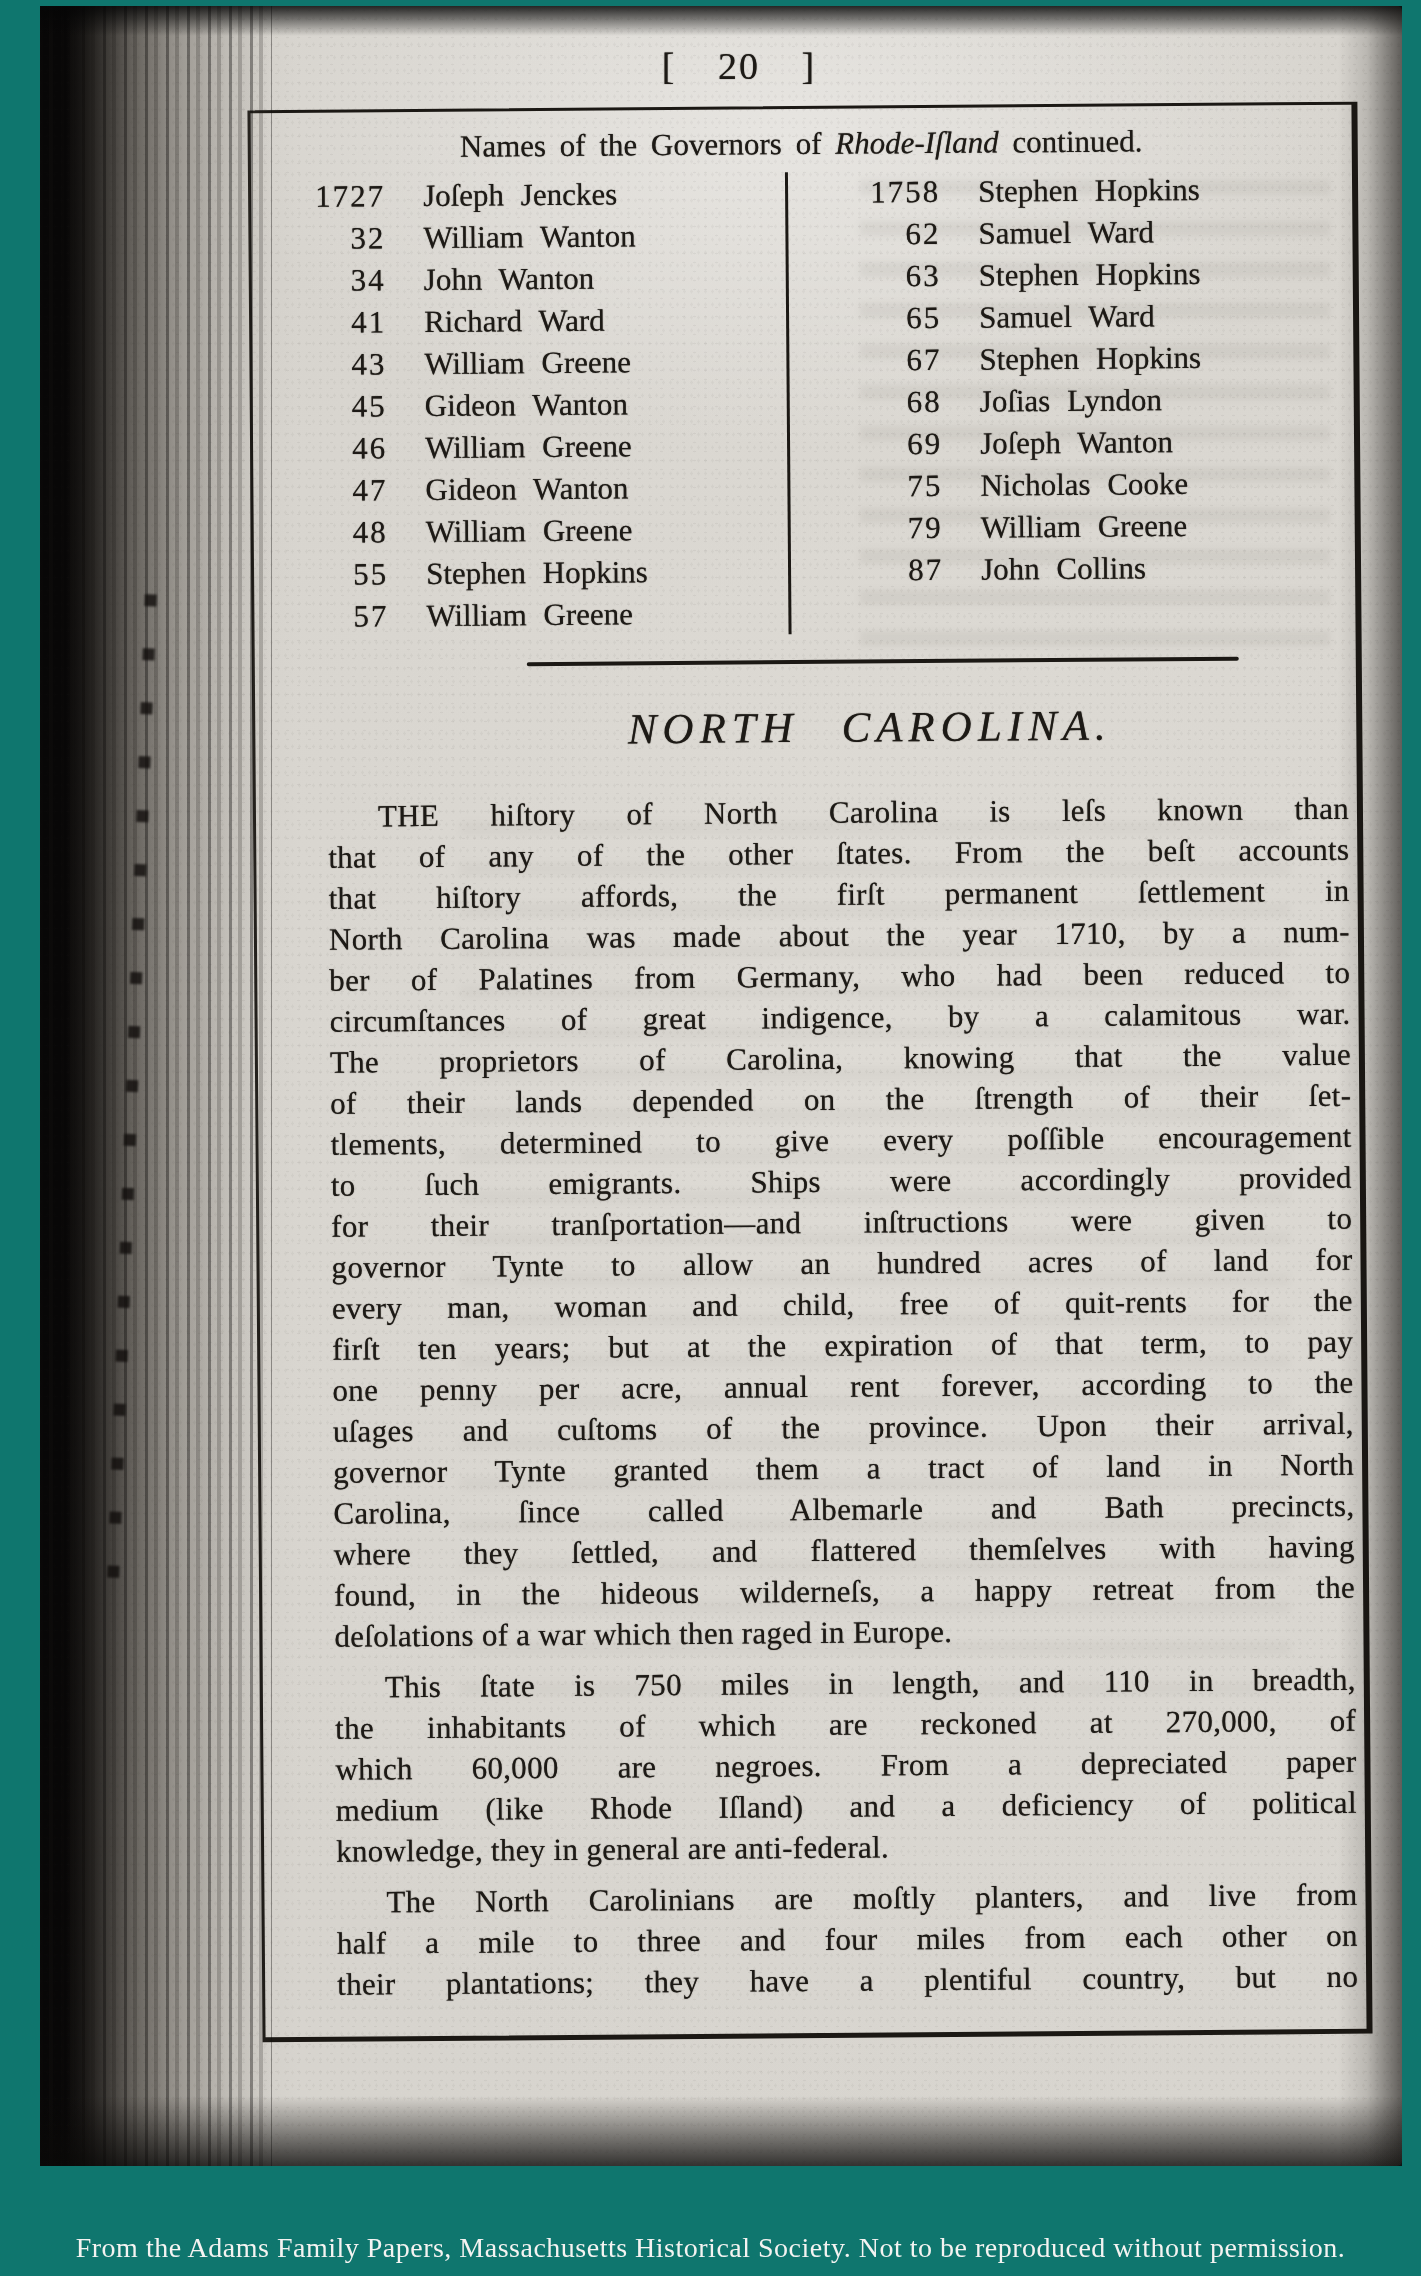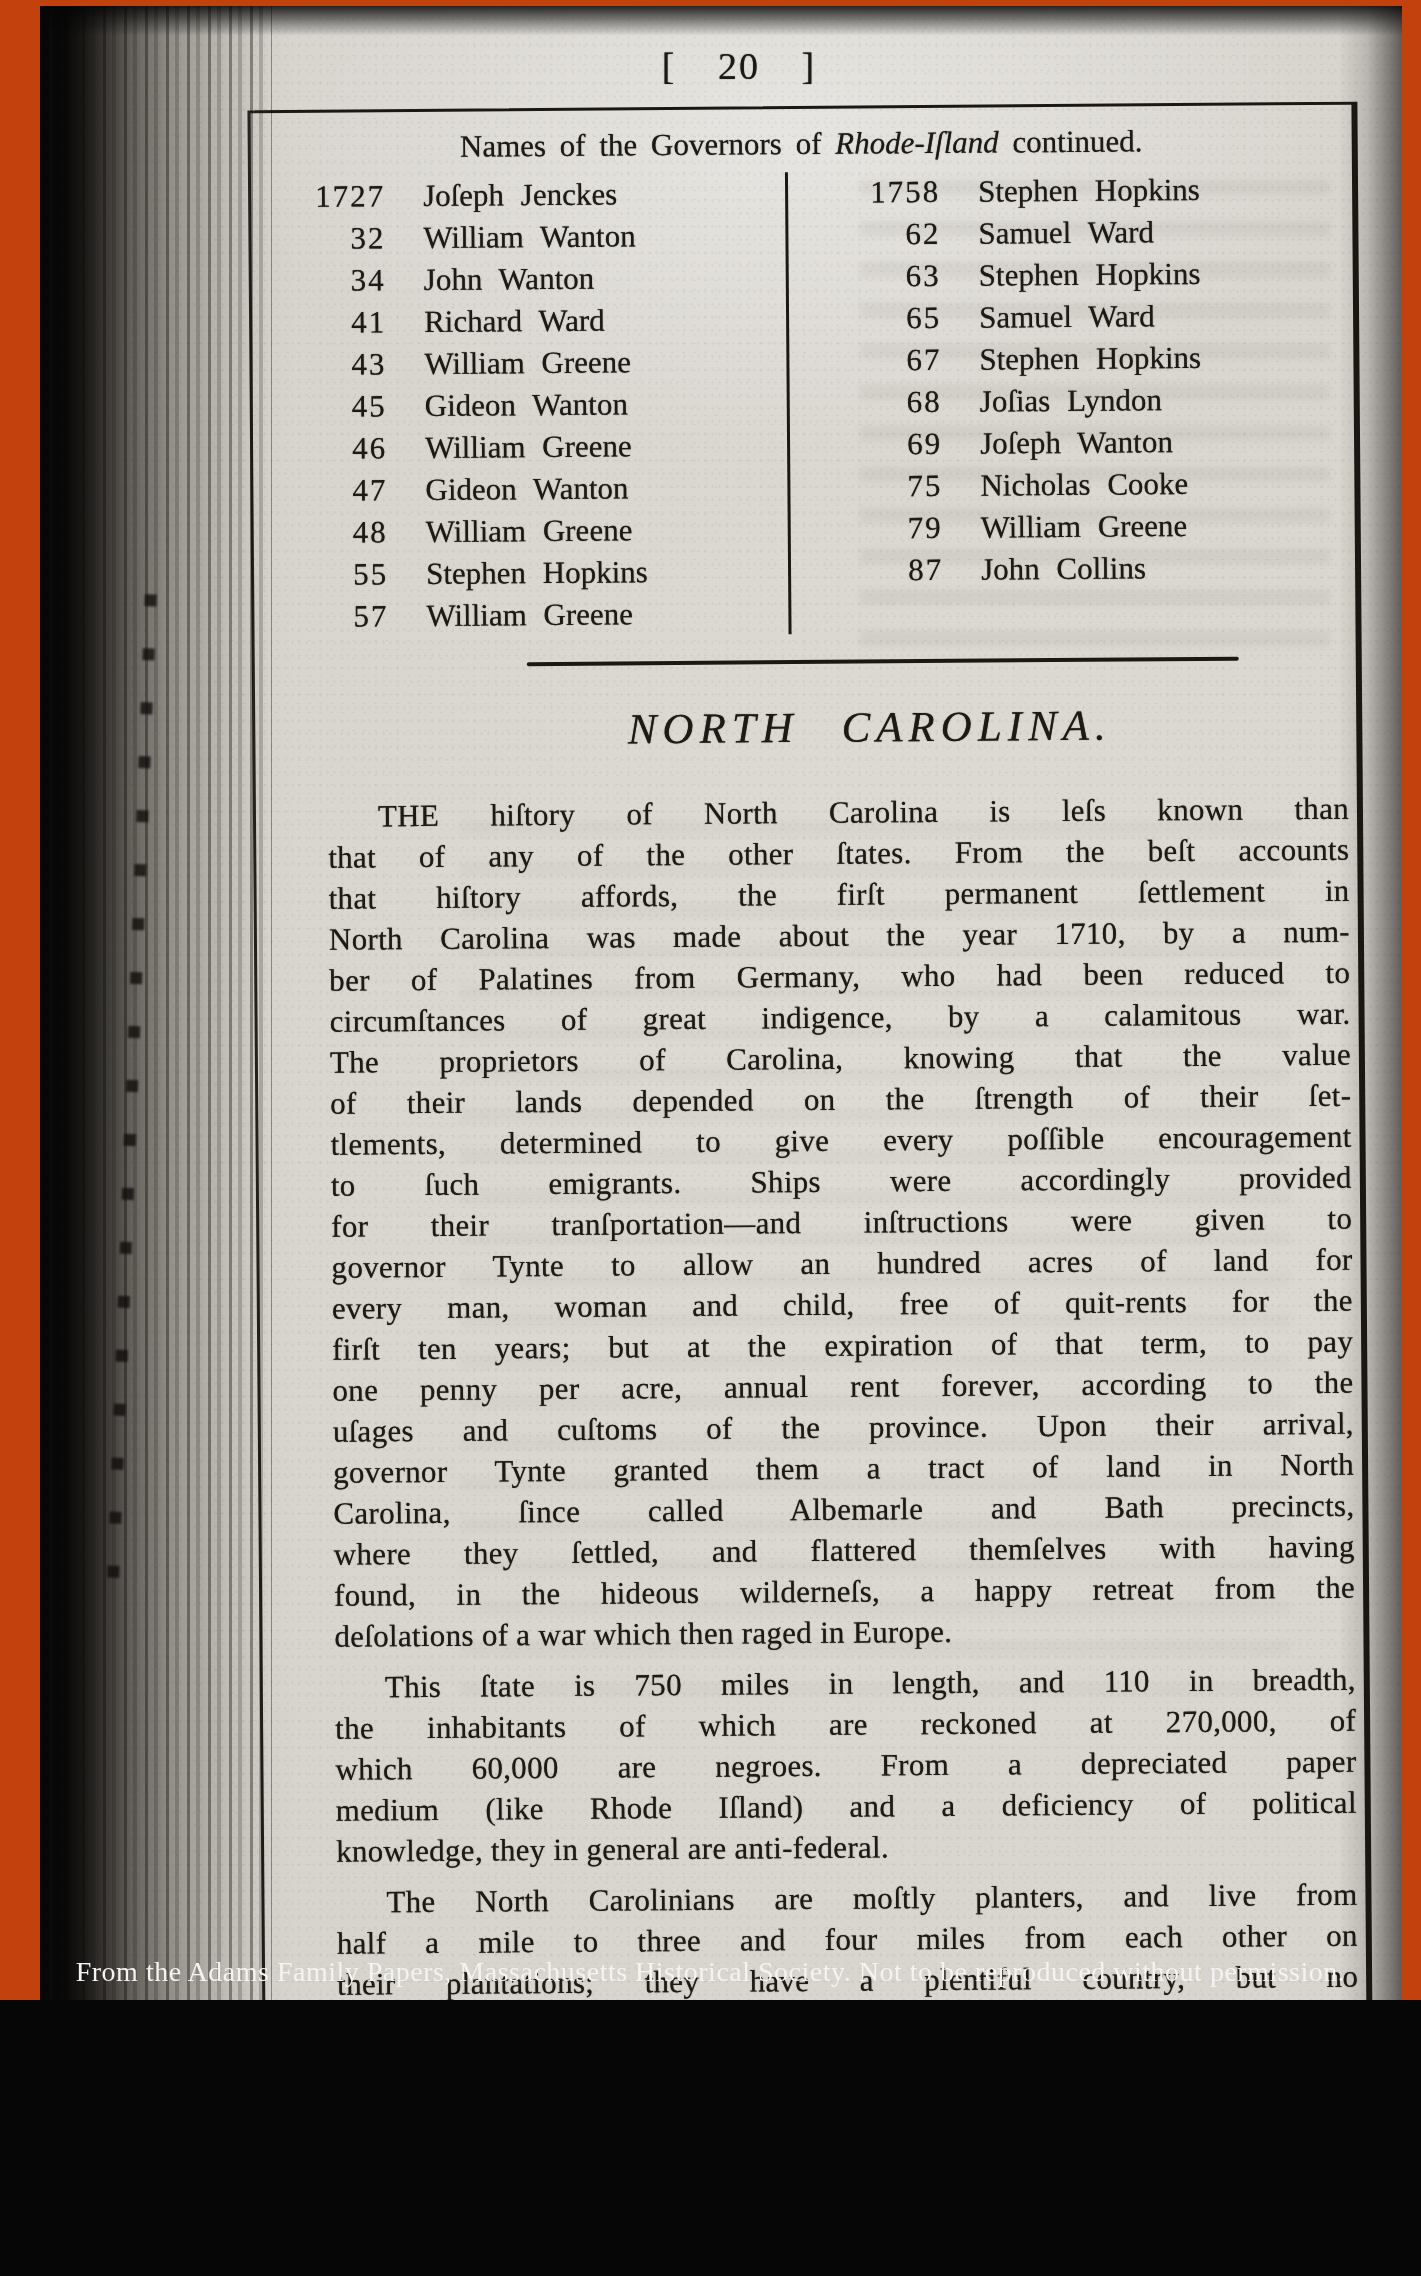--- a/index.html
+++ b/index.html
@@ -1,18 +1,18 @@
 <!DOCTYPE html>
 <html><head>
 <meta charset="utf-8">
 <style>
   html,body { margin:0; padding:0; background:#060606; }
   .canvas {
-    position:relative; width:1421px; height:2000px; overflow:hidden;
-    background:#c2410c;
+    position:relative; width:1421px; height:2276px; overflow:hidden;
+    background:#0f766e;
     font-family:"Liberation Serif","DejaVu Serif",serif;
   }
   
   .page {
     position:absolute; left:40px; top:6px; width:1362px; height:2160px;
     border-radius:5px;
     background:
       radial-gradient(ellipse 900px 500px at 55% 6%, #e7e5e1 0%, rgba(231,229,225,0) 62%),
       radial-gradient(ellipse 1100px 1500px at 62% 48%, #dedbd5 0%, rgba(222,219,213,0) 75%),
       linear-gradient(90deg,#b7b3ad 0px,#ccc9c3 160px,#d7d4ce 260px,#d8d5cf 100%);

